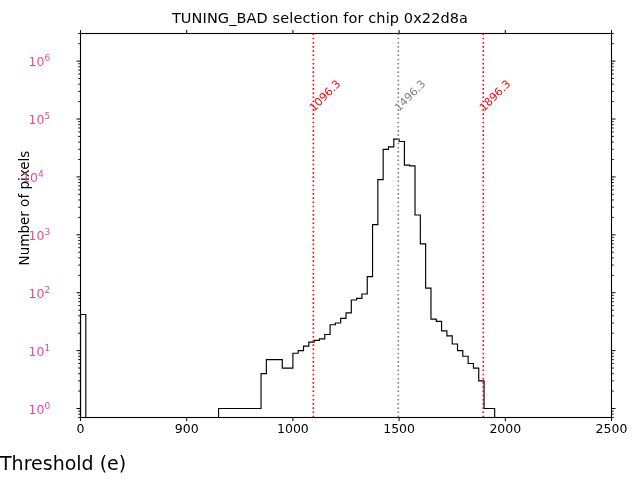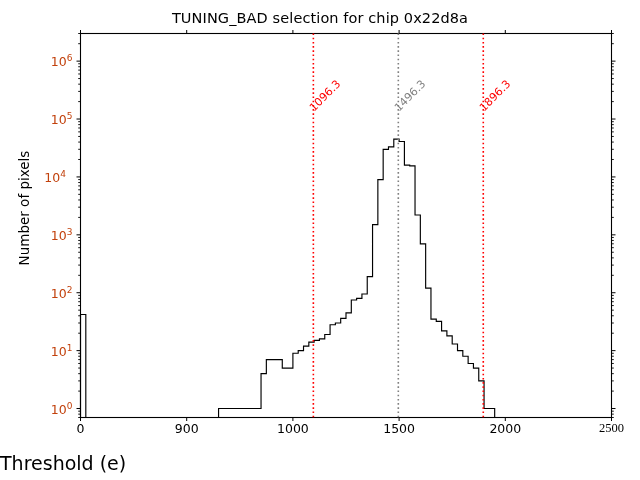--- a/index.html
+++ b/index.html
@@ -8,21 +8,21 @@
        overflow:hidden;position:relative;}
   #fig{position:absolute;left:0;top:0;width:640px;height:480px;}
   .ttl{position:absolute;left:0;top:10px;width:640px;text-align:center;
        font-size:14.5px;color:#000;letter-spacing:0.1px;}
   .ylab{position:absolute;left:-86px;top:200px;width:220px;text-align:center;
         font-size:13.5px;color:#000;transform:rotate(-90deg);transform-origin:center center;}
   .xlab{position:absolute;left:0;top:452px;width:640px;
         font-size:19px;color:#000;}
   .annot{position:absolute;left:92px;top:54px;font-size:11.5px;color:#ff0000;}
   .xtk{position:absolute;font-size:12.5px;color:#000;transform:translateX(-50%);top:421px;}
-  .ytk{position:absolute;font-size:12.5px;color:#c2410c;right:0;text-align:right;
+  .ytk{position:absolute;font-size:12.5px;color:#ec4899;right:0;text-align:left;
        transform:translateY(-50%);width:44px;}
   .ytk sup{font-size:9px;vertical-align:super;}
   .vlab{position:absolute;font-size:11px;white-space:nowrap;
         transform-origin:left bottom;transform:rotate(-45deg);}
   svg{position:absolute;left:0;top:0;}
 </style>
 </head>
 <body>
 
 <div id="fig">
@@ -178,21 +178,21 @@
         <line x1="483.27412" y1="33.5" x2="483.27412" y2="417.5" stroke="#ff0000" stroke-width="1.6" stroke-dasharray="1.6,2.6"></line>
       </g>
   </svg>
 
   <div id="xticklabels">
       <div class="xtk" style="left: 80.5px;">0</div>
       <div class="xtk" style="left: 186.7px;">900</div>
       <div class="xtk" style="left: 292.9px;">1000</div>
       <div class="xtk" style="left: 399.1px;">1500</div>
       <div class="xtk" style="left: 505.3px;">2000</div>
-      <div class="xtk" style="left: 611.5px; font-family: Liberation Serif, serif;">2500</div>
+      <div class="xtk" style="left: 611.5px;">2500</div>
     </div>
   <div id="yticklabels">
       <div class="ytk" style="top: 408.531px; left: 28.5px;">10<sup>0</sup></div>
       <div class="ytk" style="top: 350.63px; left: 28.5px;">10<sup>1</sup></div>
       <div class="ytk" style="top: 292.729px; left: 28.5px;">10<sup>2</sup></div>
       <div class="ytk" style="top: 234.828px; left: 28.5px;">10<sup>3</sup></div>
       <div class="ytk" style="top: 176.928px; left: 22px;">10<sup>4</sup></div>
       <div class="ytk" style="top: 119.027px; left: 28.5px;">10<sup>5</sup></div>
       <div class="ytk" style="top: 61.1257px; left: 28.5px;">10<sup>6</sup></div>
     </div>

